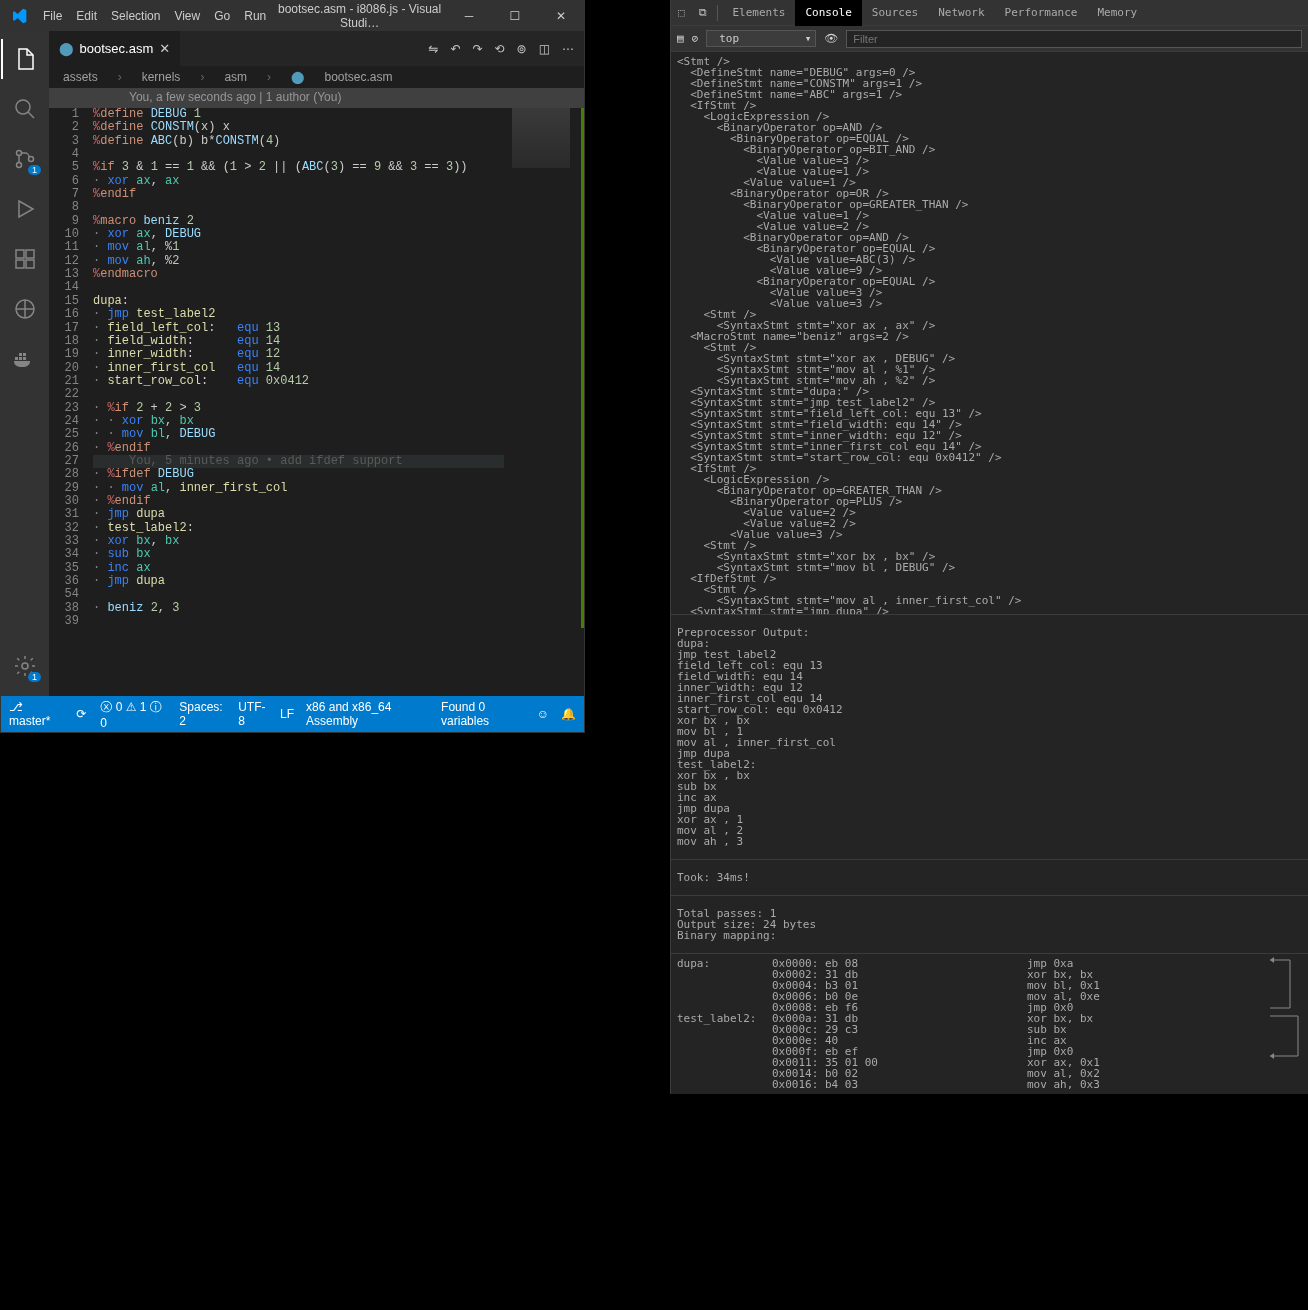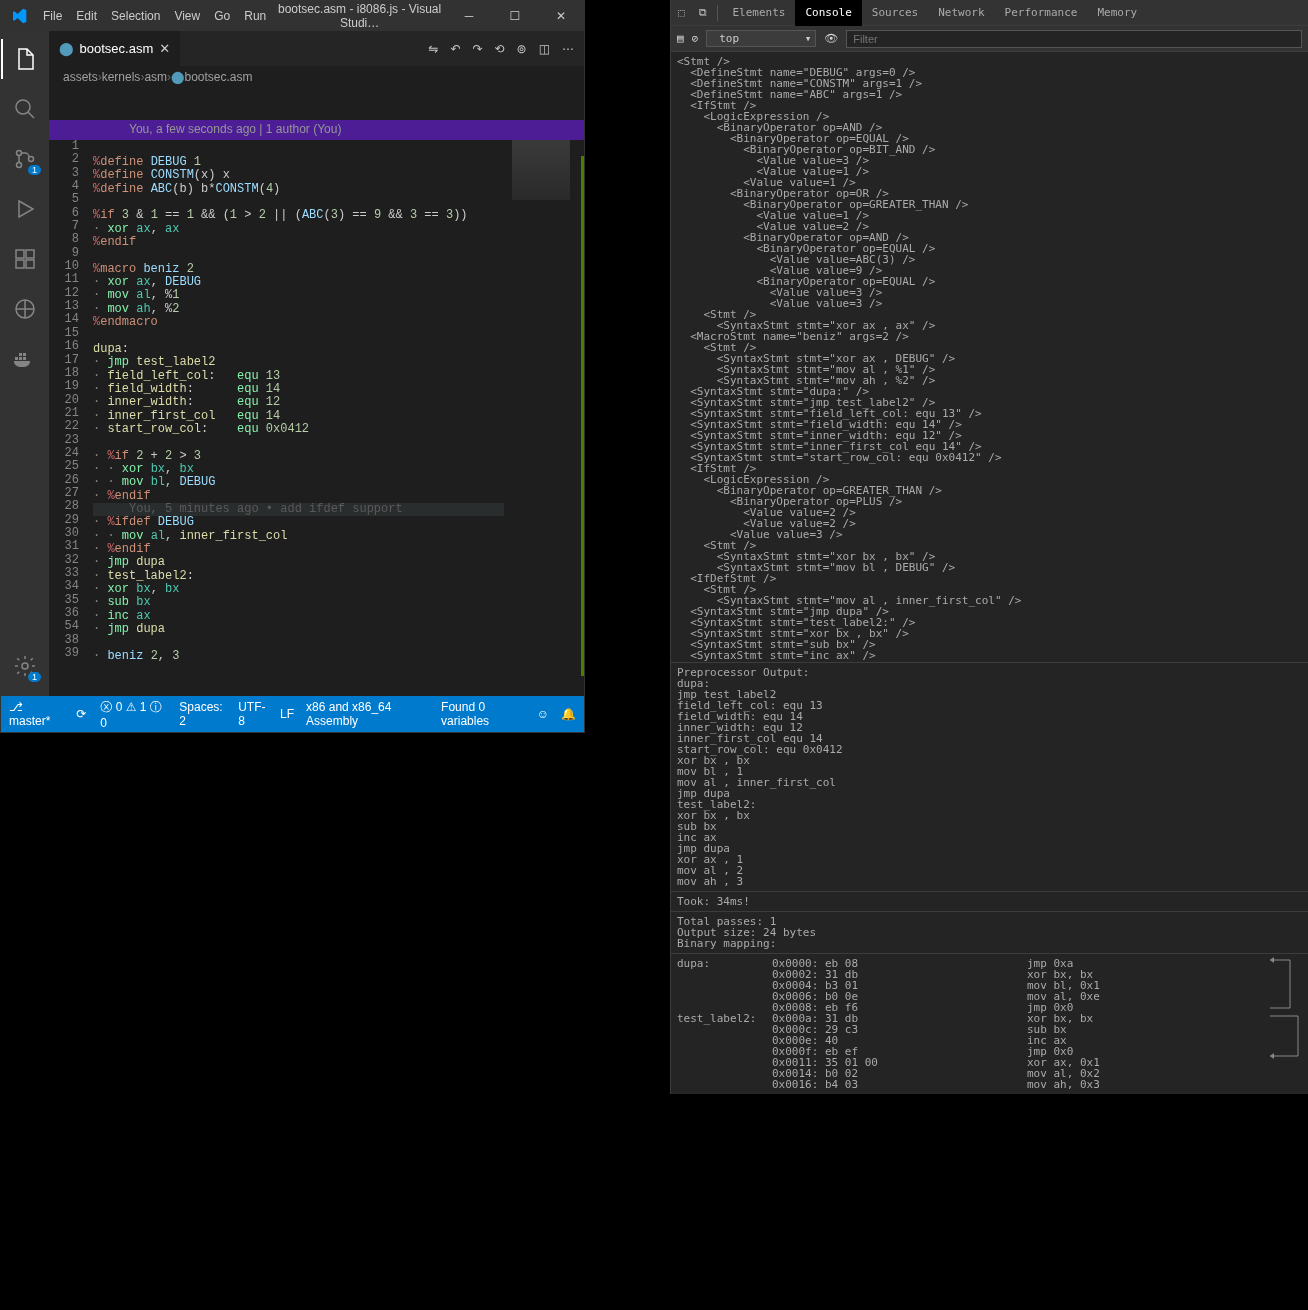--- a/index.html
+++ b/index.html
@@ -18,58 +18,58 @@
 .activitybar .aicon { width:48px; height:40px; display:flex; align-items:center; justify-content:center; color:#858585; position:relative; }
 .activitybar .aicon.active { color:#fff; border-left:2px solid #fff; }
 .activitybar .abadge { position:absolute; bottom:4px; right:8px; background:#007acc; color:#fff; border-radius:8px; font-size:9px; padding:0 4px; }
 .activitybar .abottom { margin-top:auto; margin-bottom:10px; position:relative; }
 .main { flex:1; display:flex; flex-direction:column; background:#1e1e1e; overflow:hidden; }
 .tabbar { height:35px; background:#252526; display:flex; align-items:center; }
 .tab { height:35px; background:#1e1e1e; display:flex; align-items:center; padding:0 10px; gap:6px; color:#fff; font-size:13px; }
 .tab .taben { color:#519aba; }
 .tab .tabclose { color:#ccc; }
 .tabbar-actions { margin-left:auto; display:flex; gap:12px; padding-right:10px; color:#c5c5c5; }
-.breadcrumb { height:22px; display:flex; align-items:center; padding:0 14px; gap:0; color:#a0a0a0; font-size:12px; background:#1e1e1e; }
+.breadcrumb { height:22px; display:flex; align-items:center; padding:0 14px; gap:20px; color:#a0a0a0; font-size:12px; background:#1e1e1e; }
 .breadcrumb .sep { color:#666; }
 .breadcrumb .bcicon { color:#519aba; }
-.gitinfo { padding:2px 14px 4px 80px; color:#969696; font-size:12px; background:#4c1d95;margin-top:32px; }
+.gitinfo { padding:2px 14px 4px 80px; color:#969696; font-size:12px; background:#404040; }
 .editor-wrap { flex:1; position:relative; overflow:hidden; background:#1e1e1e; }
 .editor-area { display:flex; font-family:Consolas,"Courier New",monospace; font-size:12px; line-height:13.35px; }
 .gutter { width:44px; text-align:right; color:#858585; padding-right:14px; }
 .gutter div { height:13.35px; }
-.code-col { flex:1; position:relative;margin-top:16px; }
+.code-col { flex:1; position:relative; }
 .codelines { position:relative; }
 .codelines .line { height:13.35px; white-space:pre; }
 .hl-line { position:absolute; left:0; right:80px; height:13.35px; background:#2a2d2e; }
 .tok-pct { color:#d16969; }
 .tok-def { color:#ce9178; }
 .tok-id { color:#9cdcfe; }
 .tok-num { color:#b5cea8; }
-.tok-inst { color:#86efac; }
+.tok-inst { color:#3b82f6; }
 .tok-reg { color:#4ec9b0; }
 .tok-lbl { color:#dcdcaa; }
 .tok-gray { color:#858585; }
 .inline-ann { color:#5a5a5a; }
 .minimap { position:absolute; right:14px; top:0; width:58px; height:100%; }
 .minimap .mmblock { position:absolute; right:0; width:58px; }
 .edge-mod { position:absolute; right:0; top:0; width:3px; background:#487e02; }
 .statusbar { height:22px; background:#007acc; color:#fff; display:flex; align-items:center; font-size:12px; padding:18px 8px; gap:14px; }
 .statusbar .sb-right { margin-left:auto; display:flex; gap:12px; align-items:center; }
 .devtools { flex:1; background:#242424; display:flex; flex-direction:column; font-family:Menlo,Consolas,monospace; font-size:11px; color:#d4d4d4; border-left:1px solid #3c3c3c; height:1094px; }
 .dt-tabs { height:26px; background:#333333; display:flex; align-items:center; border-bottom:1px solid #3c3c3c; }
 .dt-tabs .dticon { padding:0 7px; color:#bbb; }
 .dt-tabs .dtsep { width:1px; height:16px; background:#555; margin:0 4px; }
 .dt-tabs .dttab { padding:0 10px; height:26px; display:flex; align-items:center; color:#aaa; }
 .dt-tabs .dttab.active { background:#000; color:#fff; }
 .dt-toolbar { height:26px; background:#333333; display:flex; align-items:center; border-bottom:1px solid #3c3c3c; padding:0 6px; gap:8px; }
 .dt-toolbar .dtselect { background:#3c3c3c; border:1px solid #555; color:#ccc; padding:1px 18px 1px 12px; font-size:11px; position:relative; width:110px; }
 .dt-toolbar .dtselect::after { content:"▾"; position:absolute; right:4px; }
 .dt-filter { flex:1; background:#242424; border:1px solid #555; color:#888; padding:2px 6px; font-size:11px; }
 .dt-console { flex:1; overflow:auto; padding:4px 6px; line-height:1.0; background:#242424; white-space:pre; font-size:11px; color:#aaa; }
-.dt-block { border-top:1px solid #3c3c3c; padding:4px 6px; white-space:pre; font-size:11px; color:#aaa; line-height:1.0; }
+.dt-block { border-top:1px solid #3c3c3c; padding:12px 6px; white-space:pre; font-size:11px; color:#aaa; line-height:1.0; }
 .dt-bin { display:flex; border-top:1px solid #3c3c3c; }
 .dt-bin .bincol { padding:4px 6px; white-space:pre; font-size:11px; color:#aaa; line-height:1.0; }
 .dt-bin .arrows { position:relative; width:40px; }
 svg { display:block; }
 </style>
 </head>
 <body>
 
 <div class="viewport">
 

